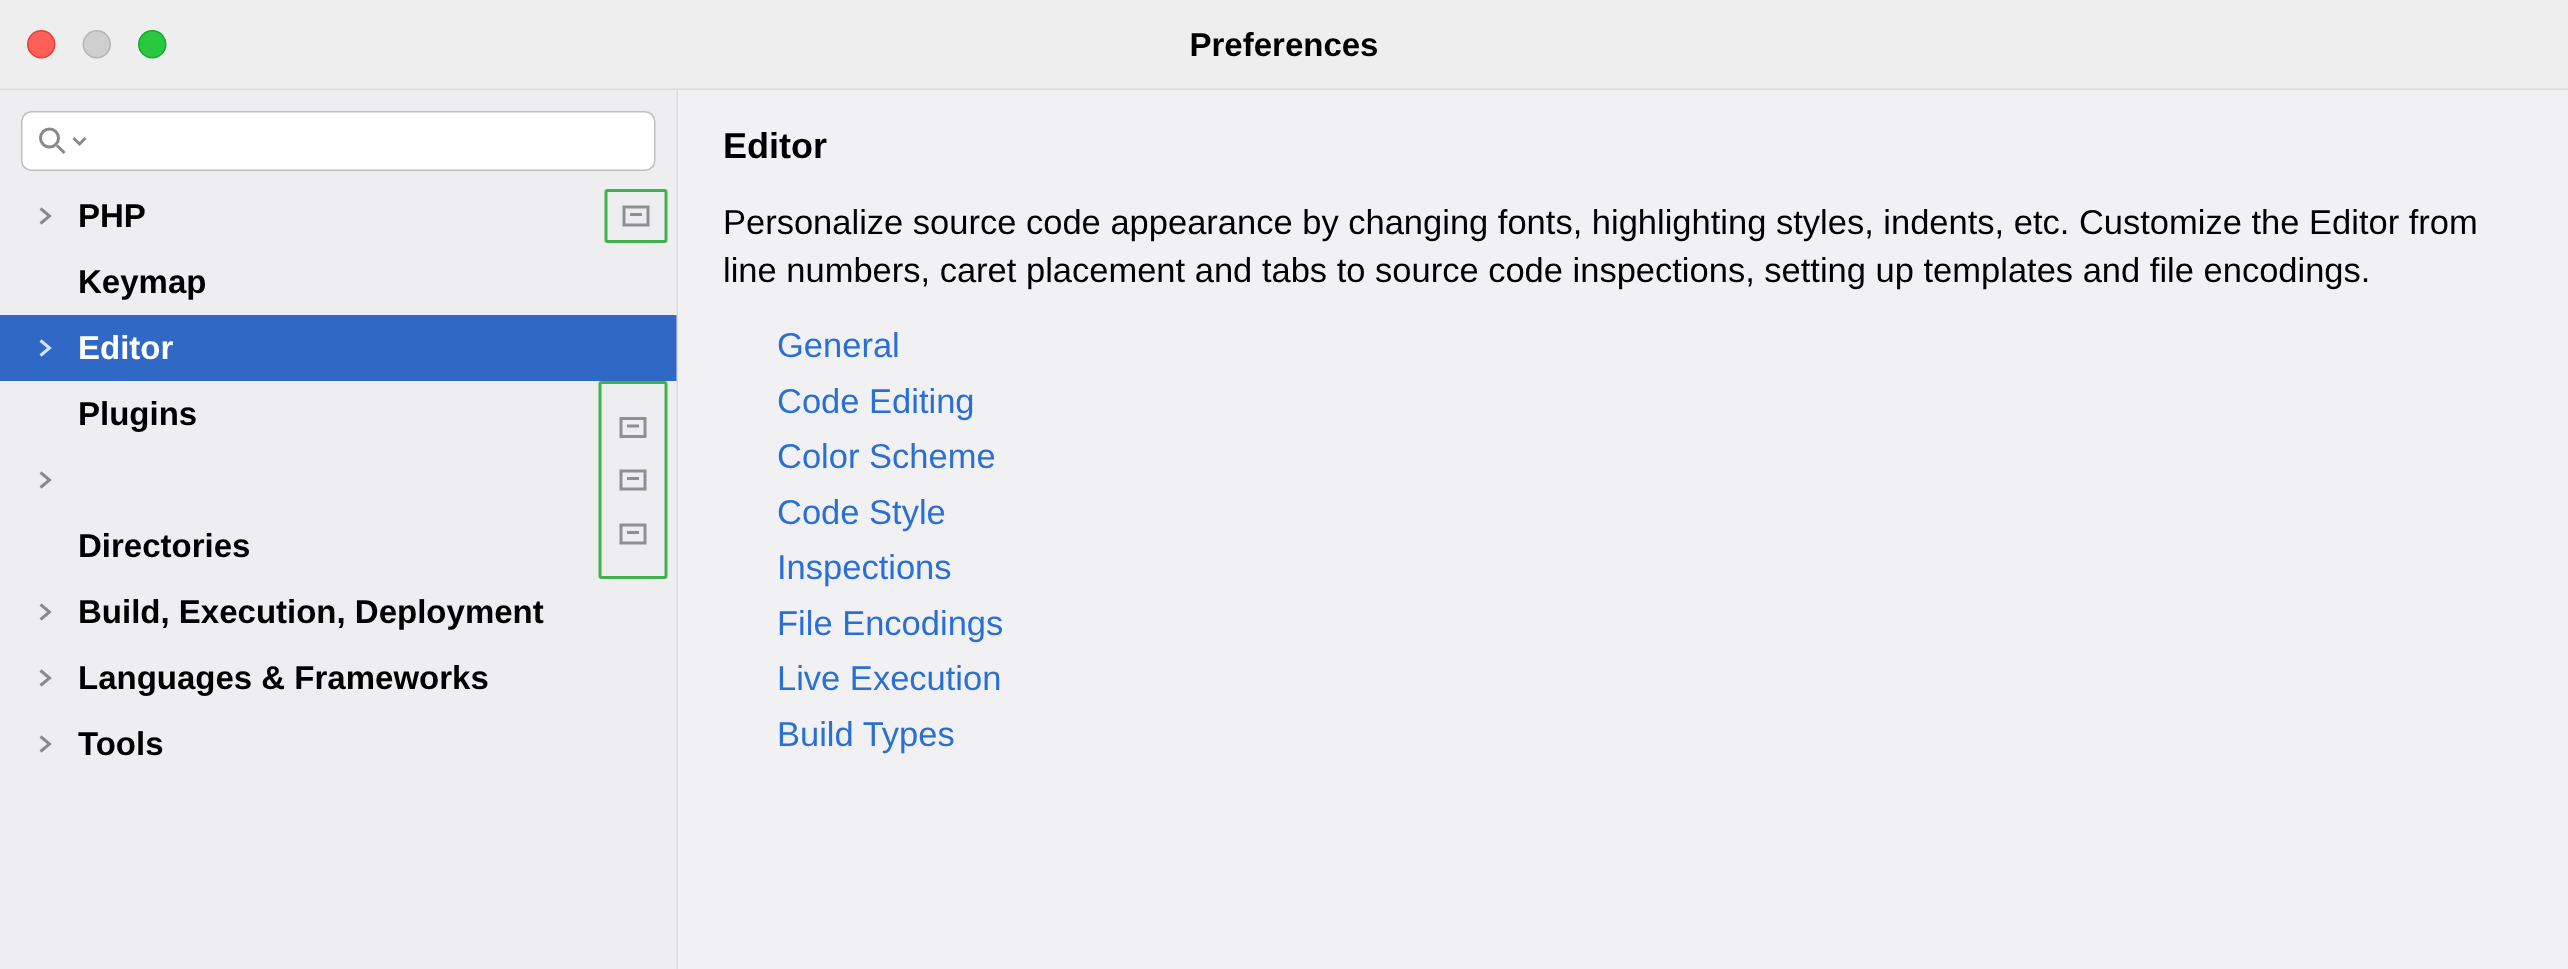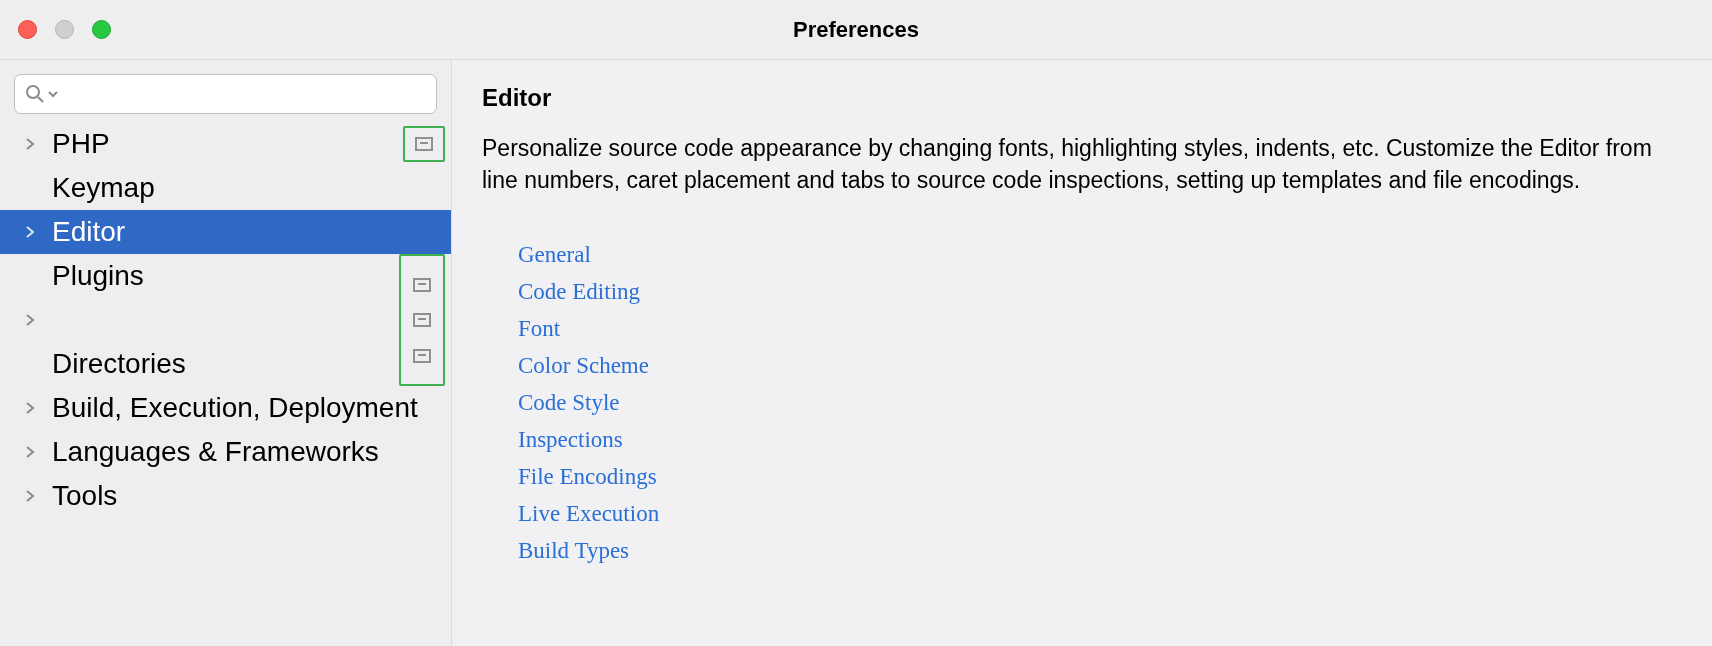--- a/index.html
+++ b/index.html
@@ -70,22 +70,22 @@
   }
   .search svg { flex: 0 0 auto; }
   .search input {
     border: none; outline: none;
     flex: 1;
     font-size: 20px;
     background: transparent;
   }
 
   .tree {
-    font-size: 28px;
-    font-weight: 400;
+    font-size: 22px;
+    font-weight: 700;
     color: #000;
   }
   .tree-item {
     height: 44px;
     display: flex;
     align-items: center;
     padding-left: 20px;
     padding-right: 6px;
     position: relative;
   }
@@ -152,29 +152,28 @@
     flex: 1;
     padding: 24px 30px 0 30px;
     overflow: hidden;
   }
   .main h1 {
     margin: 0 0 20px 0;
     font-size: 24px;
     font-weight: 700;
   }
   .main p {
-    margin: 0 0 40px 0;
+    margin: 0 0 16px 0;
     font-size: 23px;
     line-height: 32px;
     font-weight: 400;
     color: #000;
   }
   .links {
     padding-left: 36px;
-    font-family: Liberation Serif, serif;
   }
   .links a {
     display: block;
     color: #2a6fd6;
     text-decoration: none;
     font-size: 23px;
     line-height: 37px;
     font-weight: 400;
   }
 </style>
@@ -287,21 +286,20 @@
 
     </div>
   </div>
 
   <div class="main">
     <h1>Editor</h1>
     <p>Personalize source code appearance by changing fonts, highlighting styles, indents, etc. Customize the Editor from line numbers, caret placement and tabs to source code inspections, setting up templates and file encodings.</p>
     <div class="links">
       <a href="#">General</a>
       <a href="#">Code Editing</a>
-      <a href="#">Font</a>
       <a href="#">Color Scheme</a>
       <a href="#">Code Style</a>
       <a href="#">Inspections</a>
       <a href="#">File Encodings</a>
       <a href="#">Live Execution</a>
       <a href="#">Build Types</a>
     </div>
   </div>
 
 </div>

